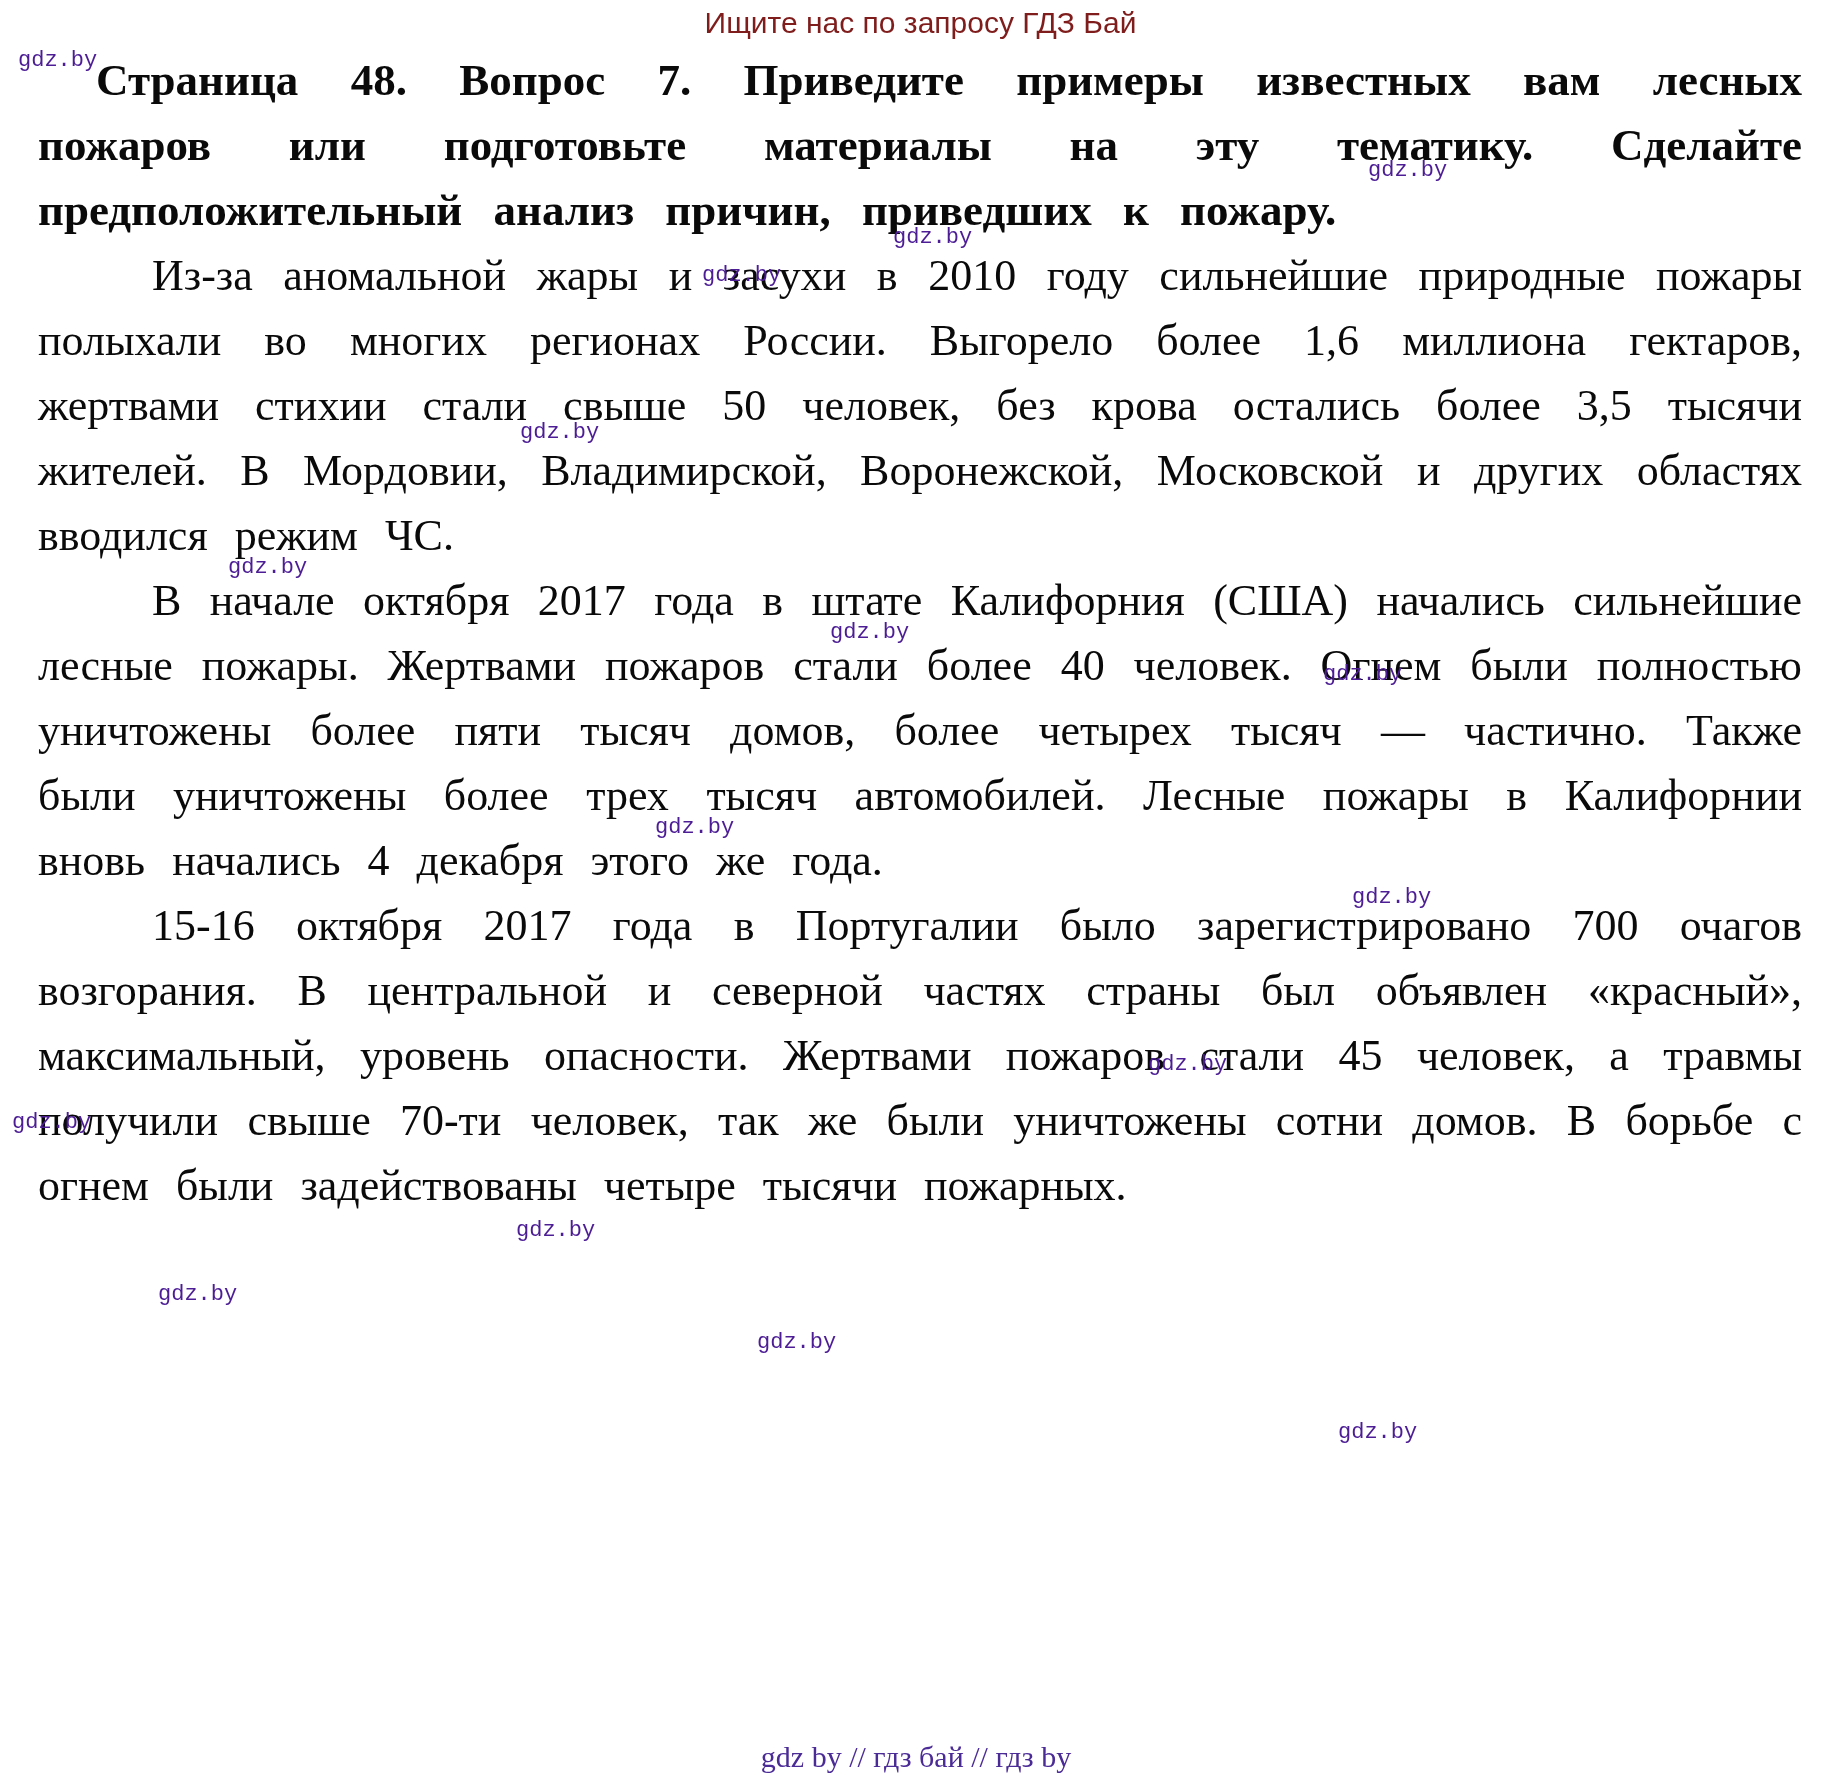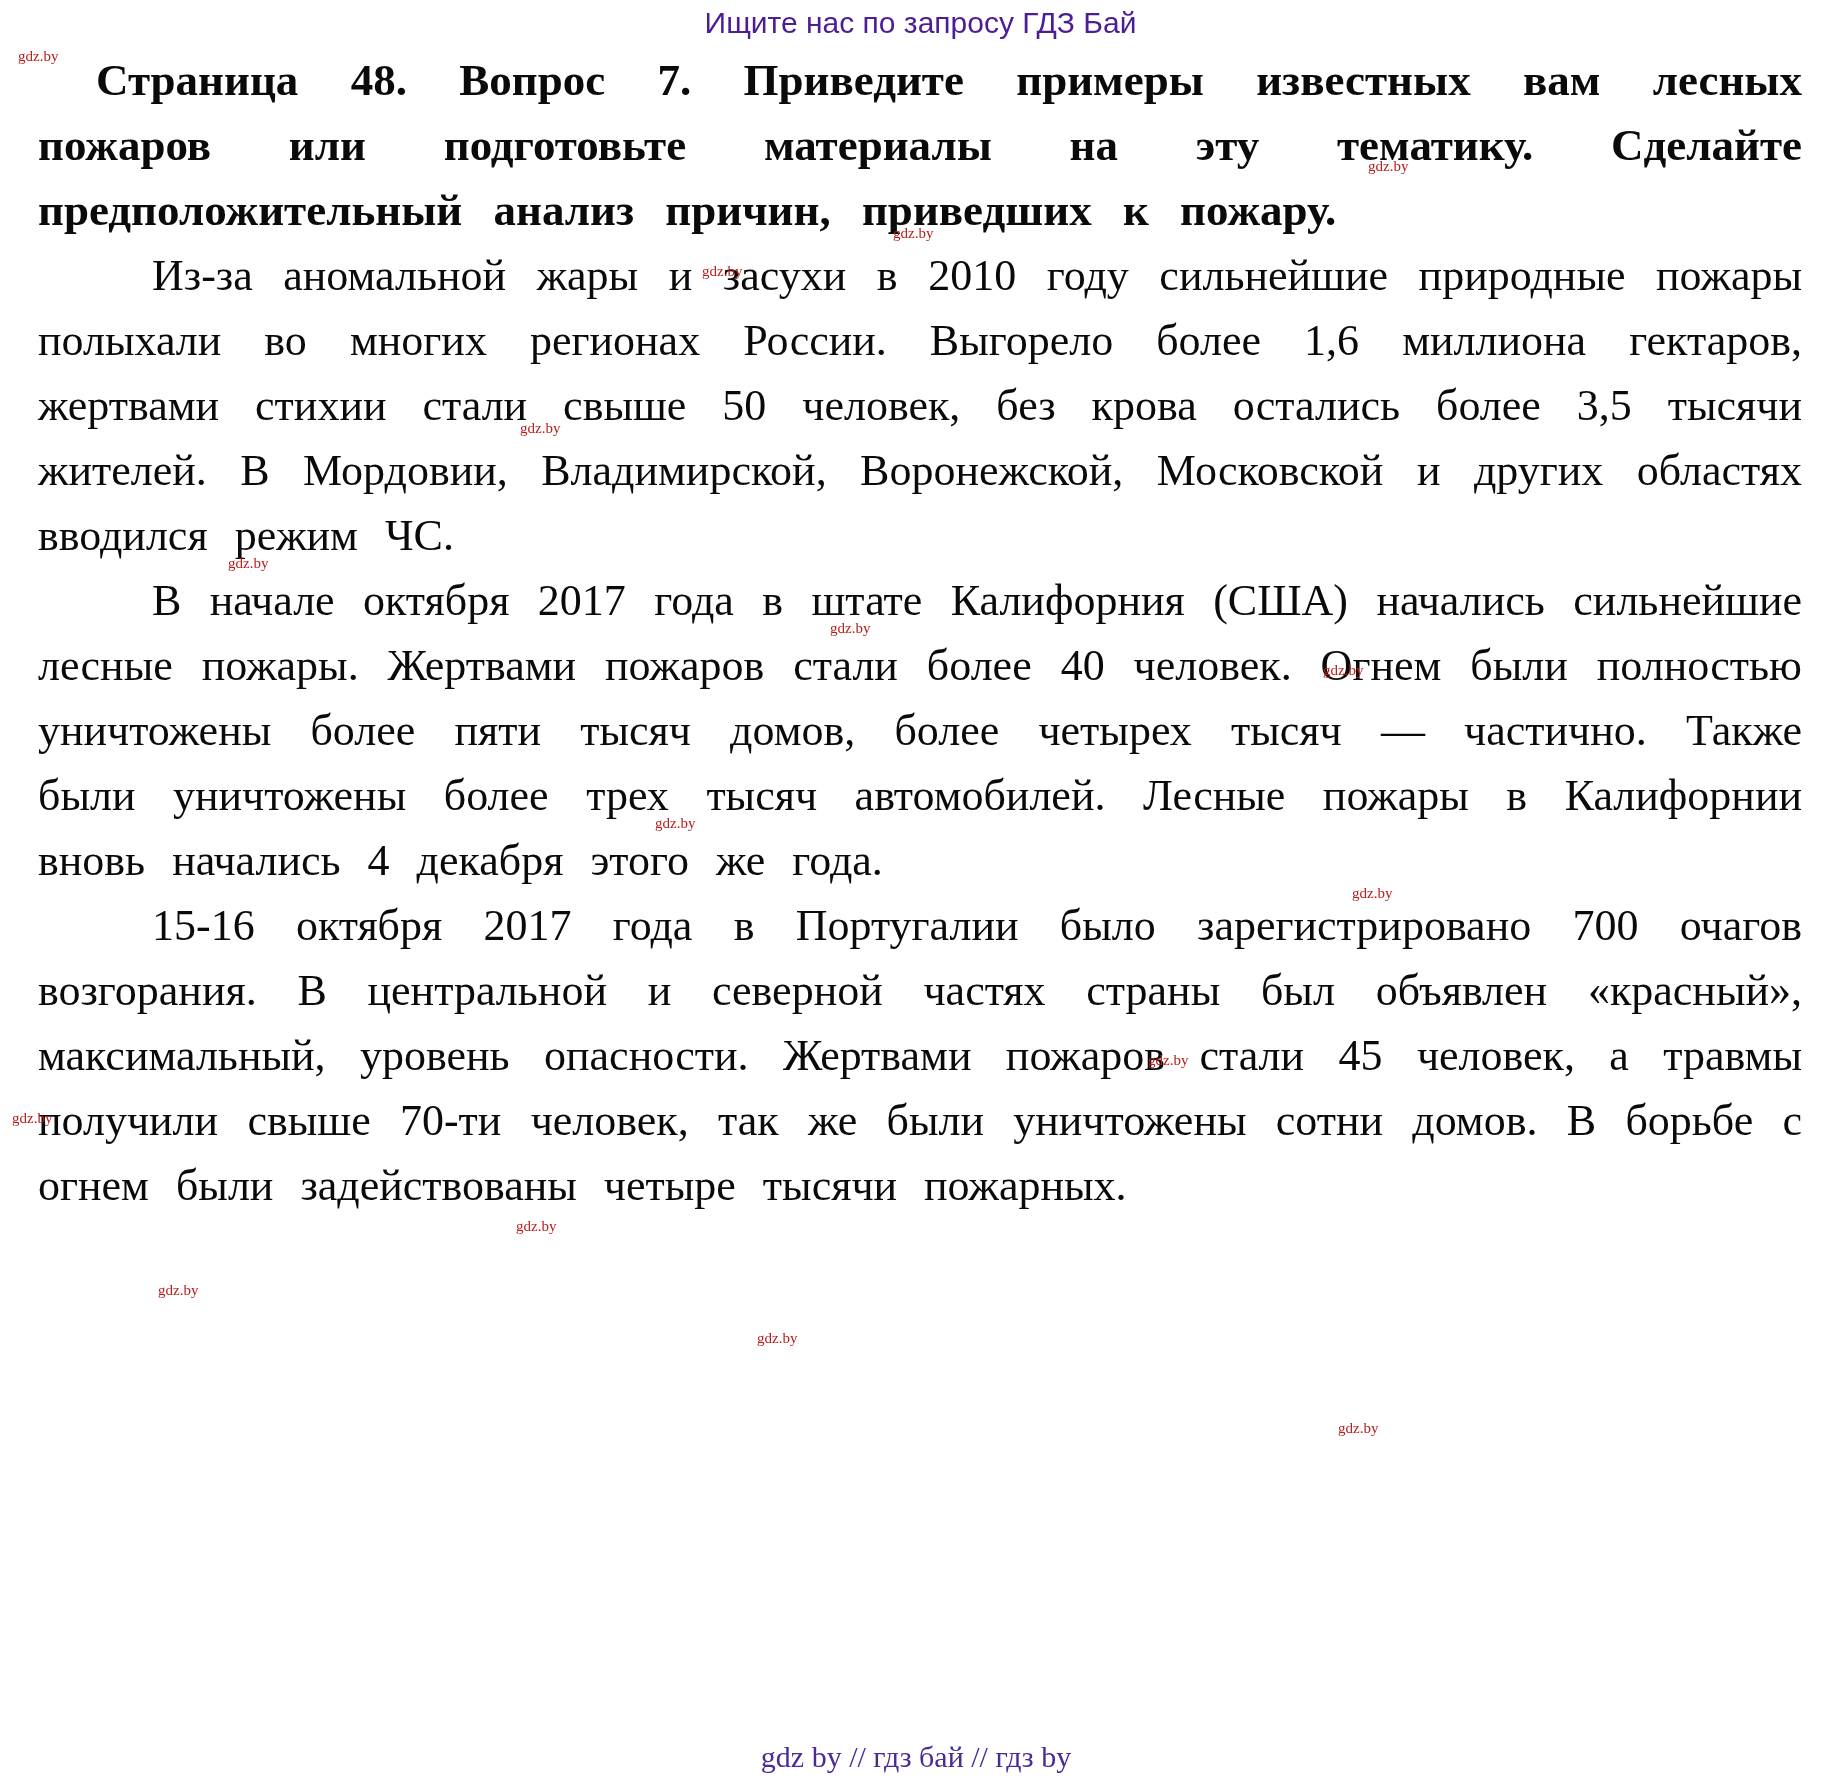--- a/index.html
+++ b/index.html
@@ -12,21 +12,21 @@
     position: relative;
     overflow: hidden;
     font-family: "Liberation Serif", serif;
     color: #0a0a0a;
   }
   .promo {
     padding-top: 6px;
     text-align: center;
     font-family: "Liberation Sans", sans-serif;
     font-size: 30px;
-    color: #4c1d95;
+    color: #7f1d1d;
     margin-left: 9px;
   }
   .content {
     padding: 8px 30px 0 38px;
   }
   .heading {
     font-weight: bold;
     font-size: 45px;
     line-height: 65px;
     text-align: justify;
@@ -45,23 +45,23 @@
     bottom: 14px;
     left: 0;
     width: 100%;
     text-align: center;
     font-family: Liberation Serif, serif;
     font-size: 30px;
     color: #4b2b96;
   }
   .wm {
     position: absolute;
-    font-family: Liberation Serif, serif;
-    font-size: 15px;
-    color: #b91c1c;
+    font-family: Liberation Mono, monospace;
+    font-size: 22px;
+    color: #4c1d95;
     white-space: nowrap;
   }
 </style>
 </head>
 <body>
 
 <div class="promo">Ищите нас по запросу ГДЗ Бай</div>
 
 <div class="content">
   <p class="heading">Страница 48. Вопрос 7. Приведите примеры известных вам лесных пожаров или подготовьте материалы на эту тематику. Сделайте предположительный анализ причин, приведших к пожару.</p>

